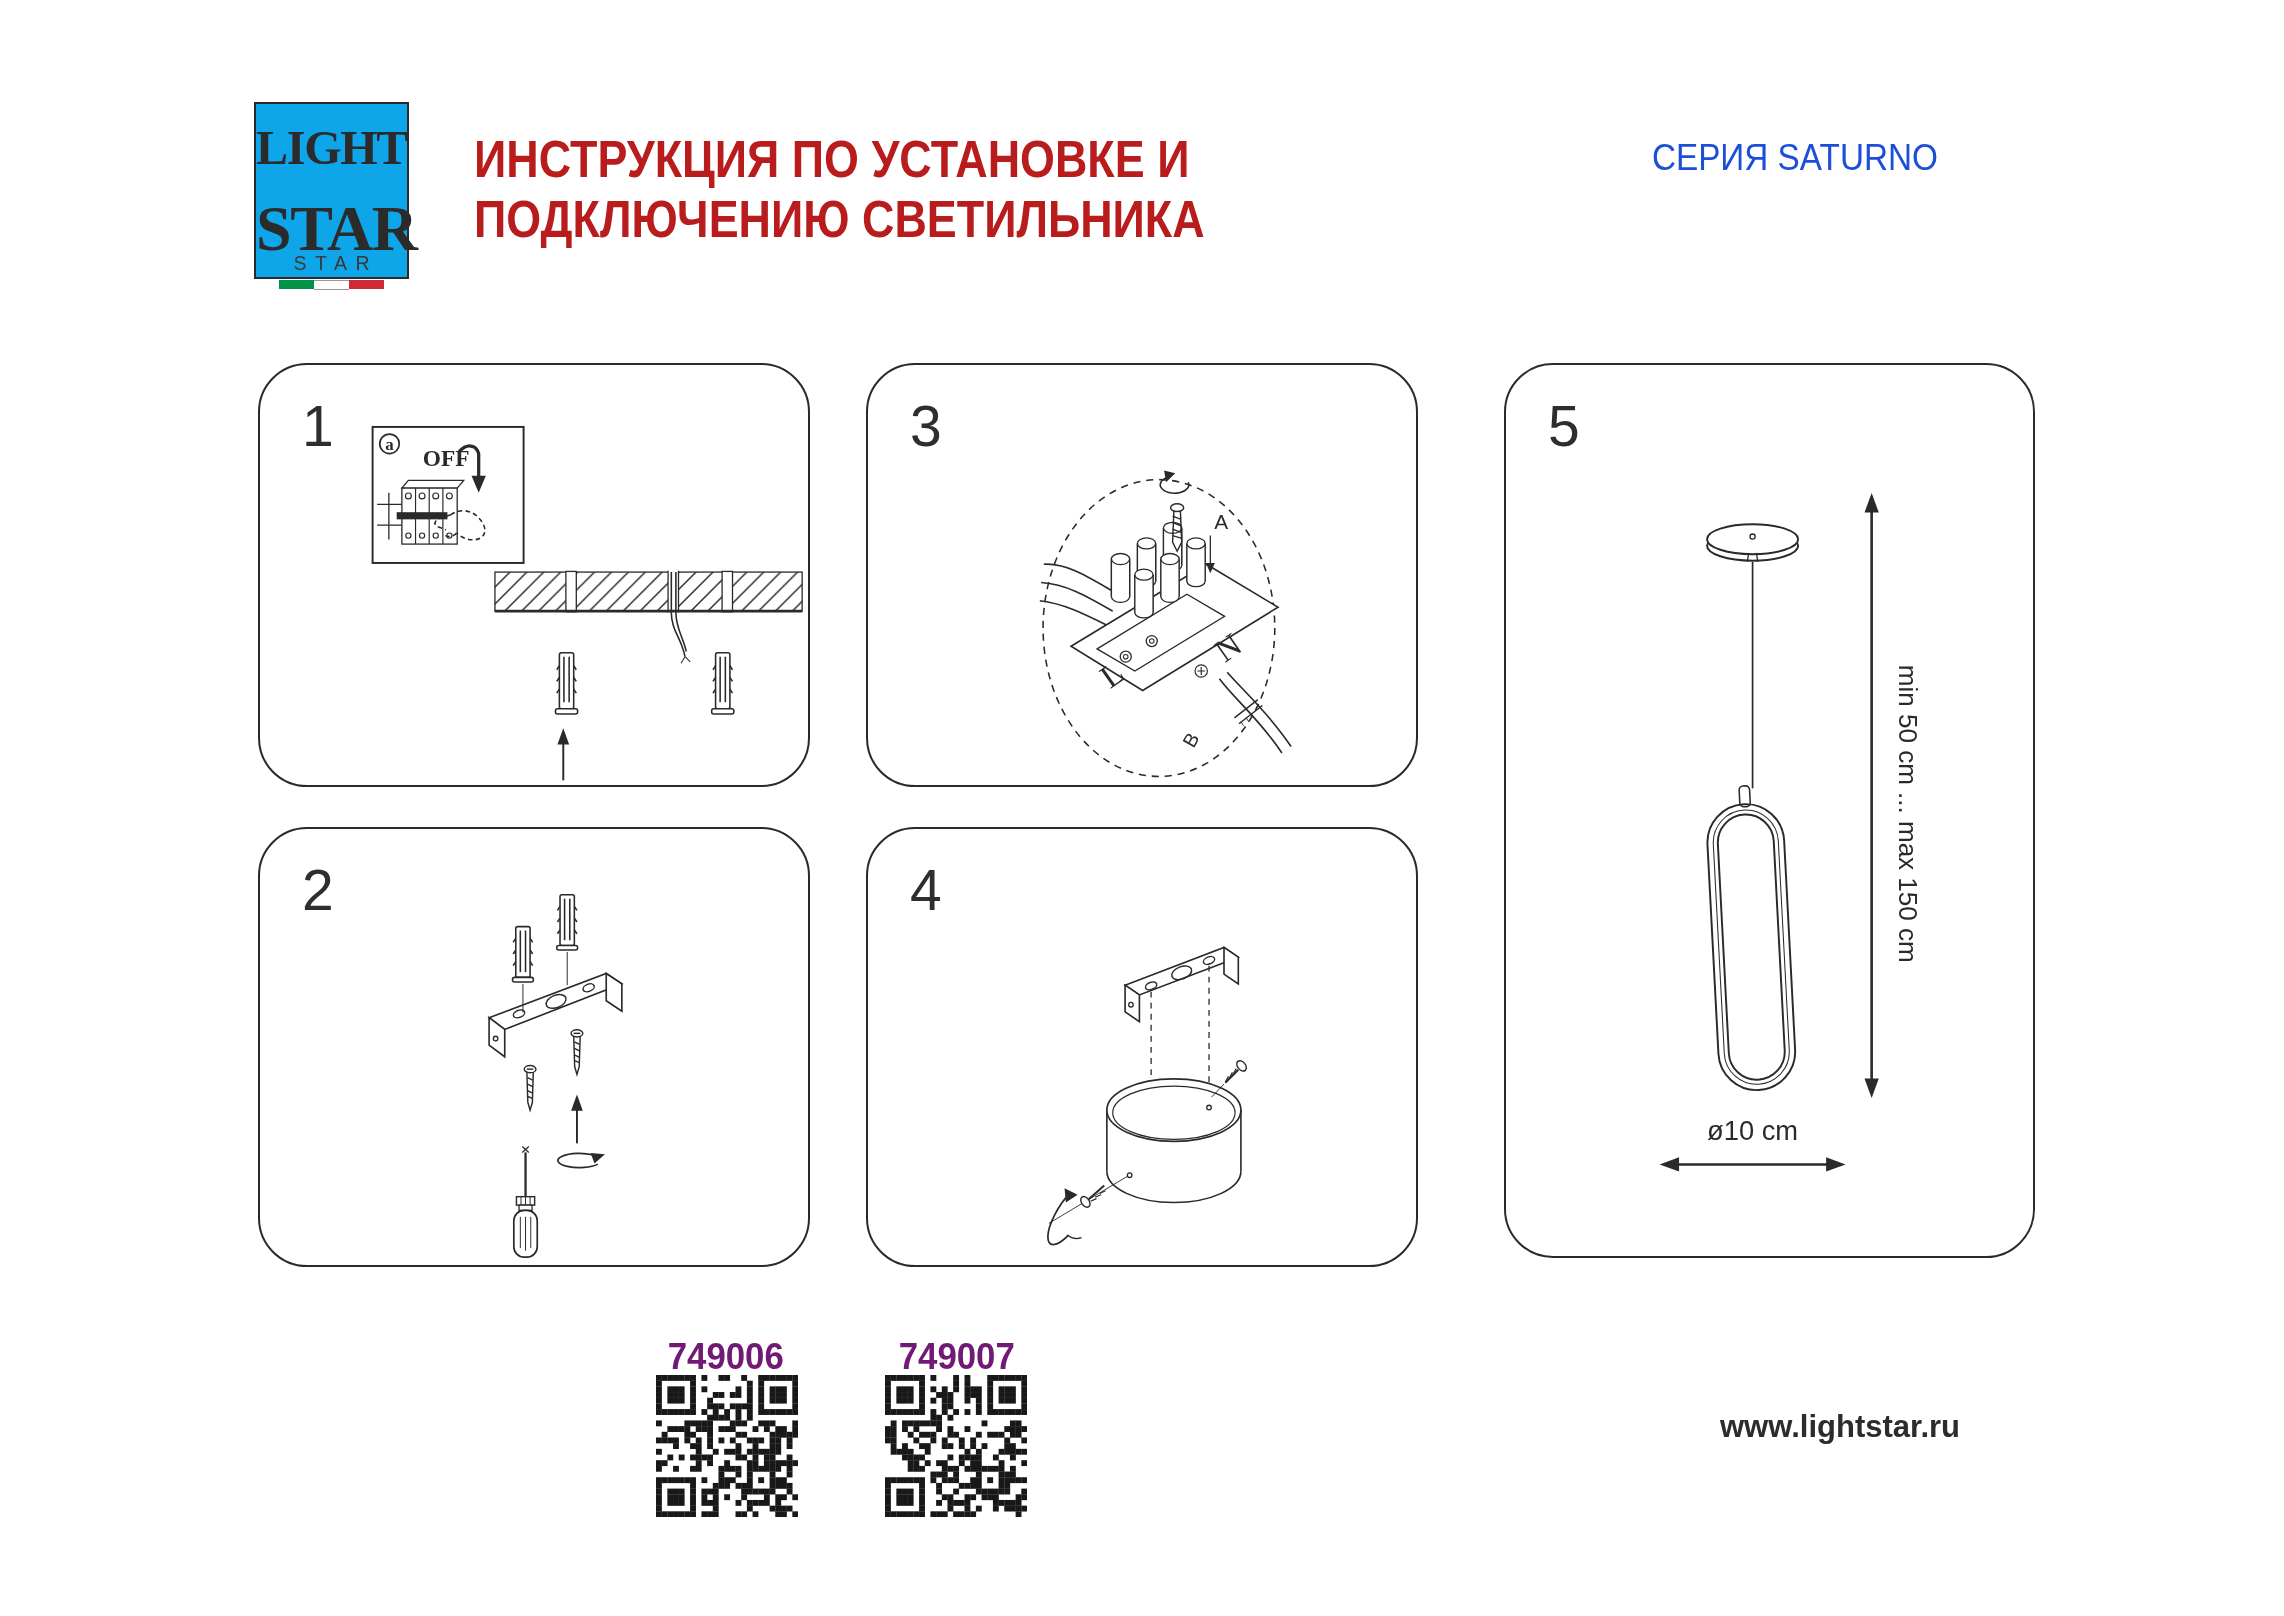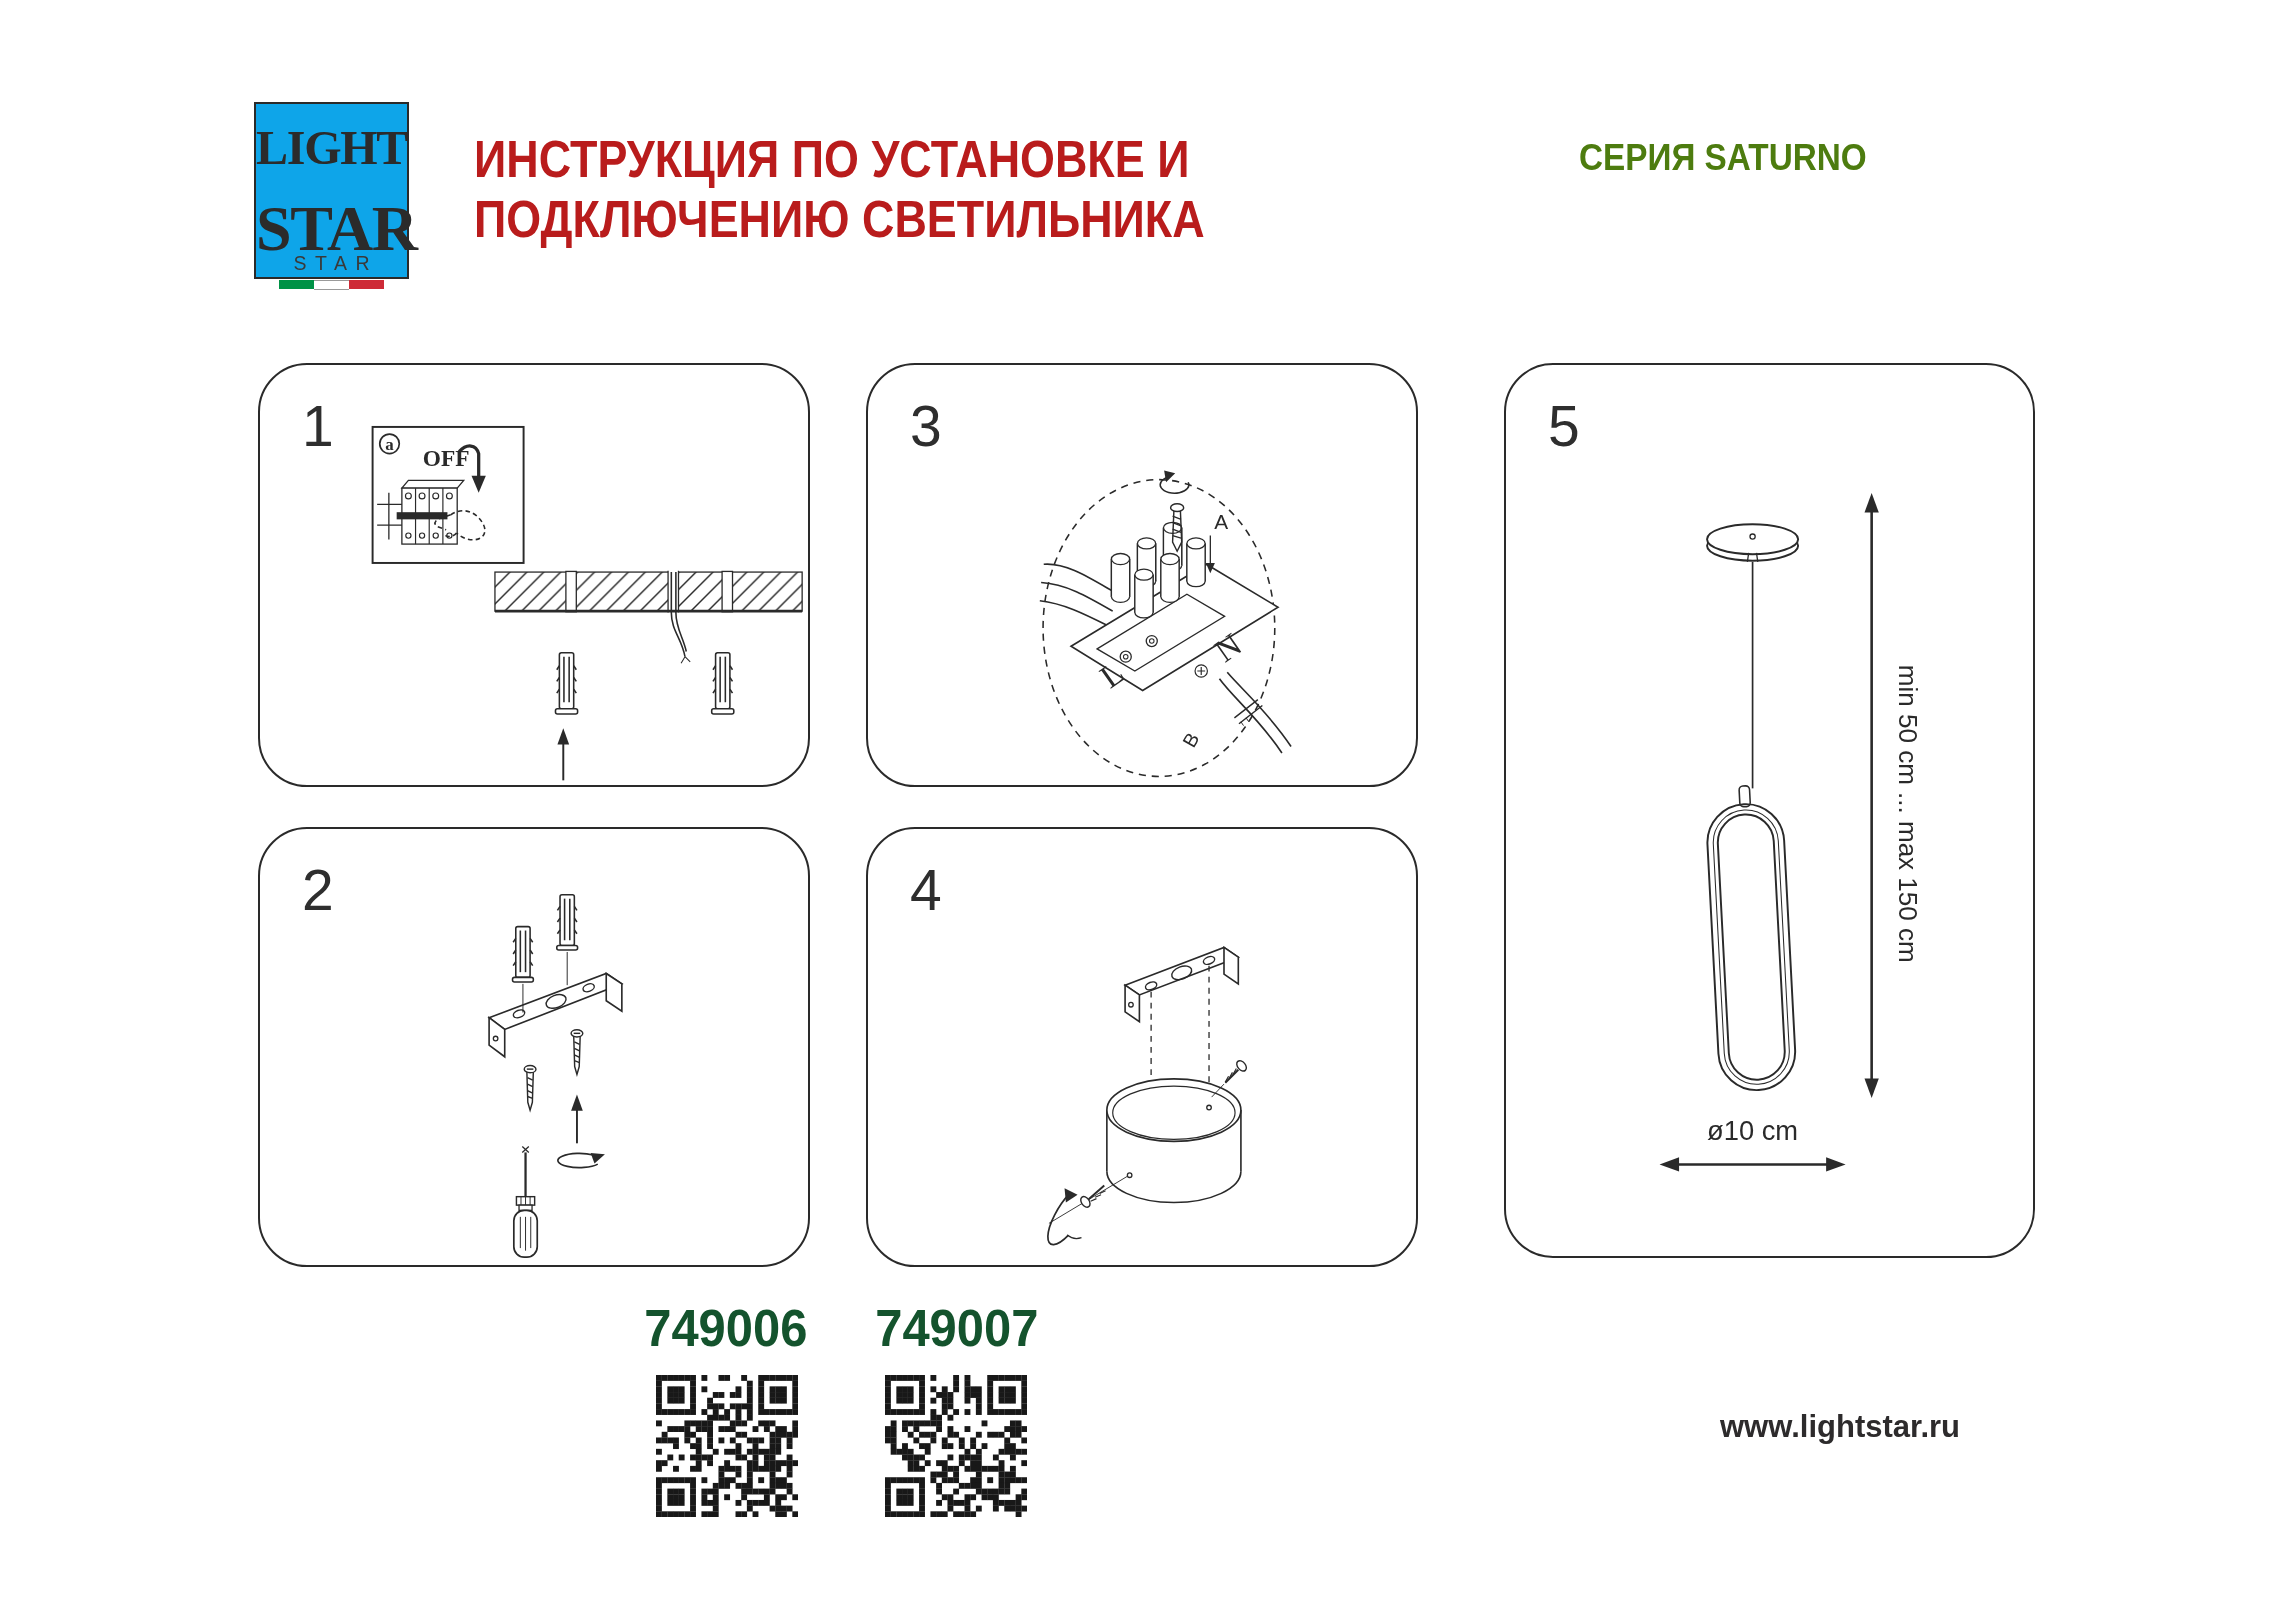--- a/index.html
+++ b/index.html
@@ -15,39 +15,39 @@
   .logo-group{font-family:"Liberation Sans",sans-serif;font-size:19.5px;line-height:21px;
               font-weight:400;letter-spacing:8.5px;margin-right:-8.5px;color:#3a3a3a;}
   .flag{width:105px;height:9px;margin:5.9px auto 0;display:flex;}
   .flag span{flex:1;height:100%;}
   .flag .fw{border-top:0.7px solid #9a9a9a;border-bottom:0.7px solid #9a9a9a;height:7.8px;}
 
   
   .title{position:absolute;left:474px;top:130px;font-size:51px;line-height:60px;
          font-weight:700;color:#b91c1c;}
   .cond{display:inline-block;transform:scaleX(0.88);transform-origin:0 50%;white-space:nowrap;}
-  .rh{position:absolute;text-align:left;font-weight:700;color:#4d7c0f;}
+  .rh{position:absolute;text-align:right;font-weight:400;color:#1d4ed8;}
   .series{left:1563px;top:138px;width:391px;font-size:37px;line-height:39px;}
   .articles{left:1517px;top:193px;width:482px;font-size:46px;line-height:47px;}
   .cond-c{display:inline-block;transform:scaleX(0.9);transform-origin:50% 50%;white-space:nowrap;}
 
   
   .panel{position:absolute;border:2px solid #2a2a2a;border-radius:49px;background:#fff;}
   .p1{left:258px;top:363px;width:548px;height:420px;}
   .p2{left:258px;top:827px;width:548px;height:436px;}
   .p3{left:866px;top:363px;width:548px;height:420px;}
   .p4{left:866px;top:827px;width:548px;height:436px;}
   .p5{left:1504px;top:363px;width:527px;height:891px;}
   .num{position:absolute;left:42px;top:33px;font-size:57px;line-height:57px;
        font-weight:400;color:#2e2e2e;}
   .art{position:absolute;left:0;top:0;width:100%;height:100%;}
 
   
-  .code{position:absolute;top:1306px;width:195px;text-align:center;font-size:52px;
-        line-height:44px;font-weight:700;color:#14532d;}
+  .code{position:absolute;top:1335px;width:195px;text-align:center;font-size:37px;
+        line-height:44px;font-weight:700;color:#701a75;}
   .code span{display:inline-block;transform:scaleX(0.94);white-space:nowrap;}
   .c1{left:628px;} .c2{left:859px;}
   .qr{position:absolute;top:1375px;width:142px;height:142px;}
   .q1{left:656px;} .q2{left:885px;}
   .site{position:absolute;left:1556px;top:1406px;width:404px;text-align:right;
         font-size:31px;line-height:42px;font-weight:700;color:#2d2b2c;}
 
   svg{font-family:"Liberation Sans",sans-serif;}
   svg text{fill:#2a2a2a;}
 </style>

